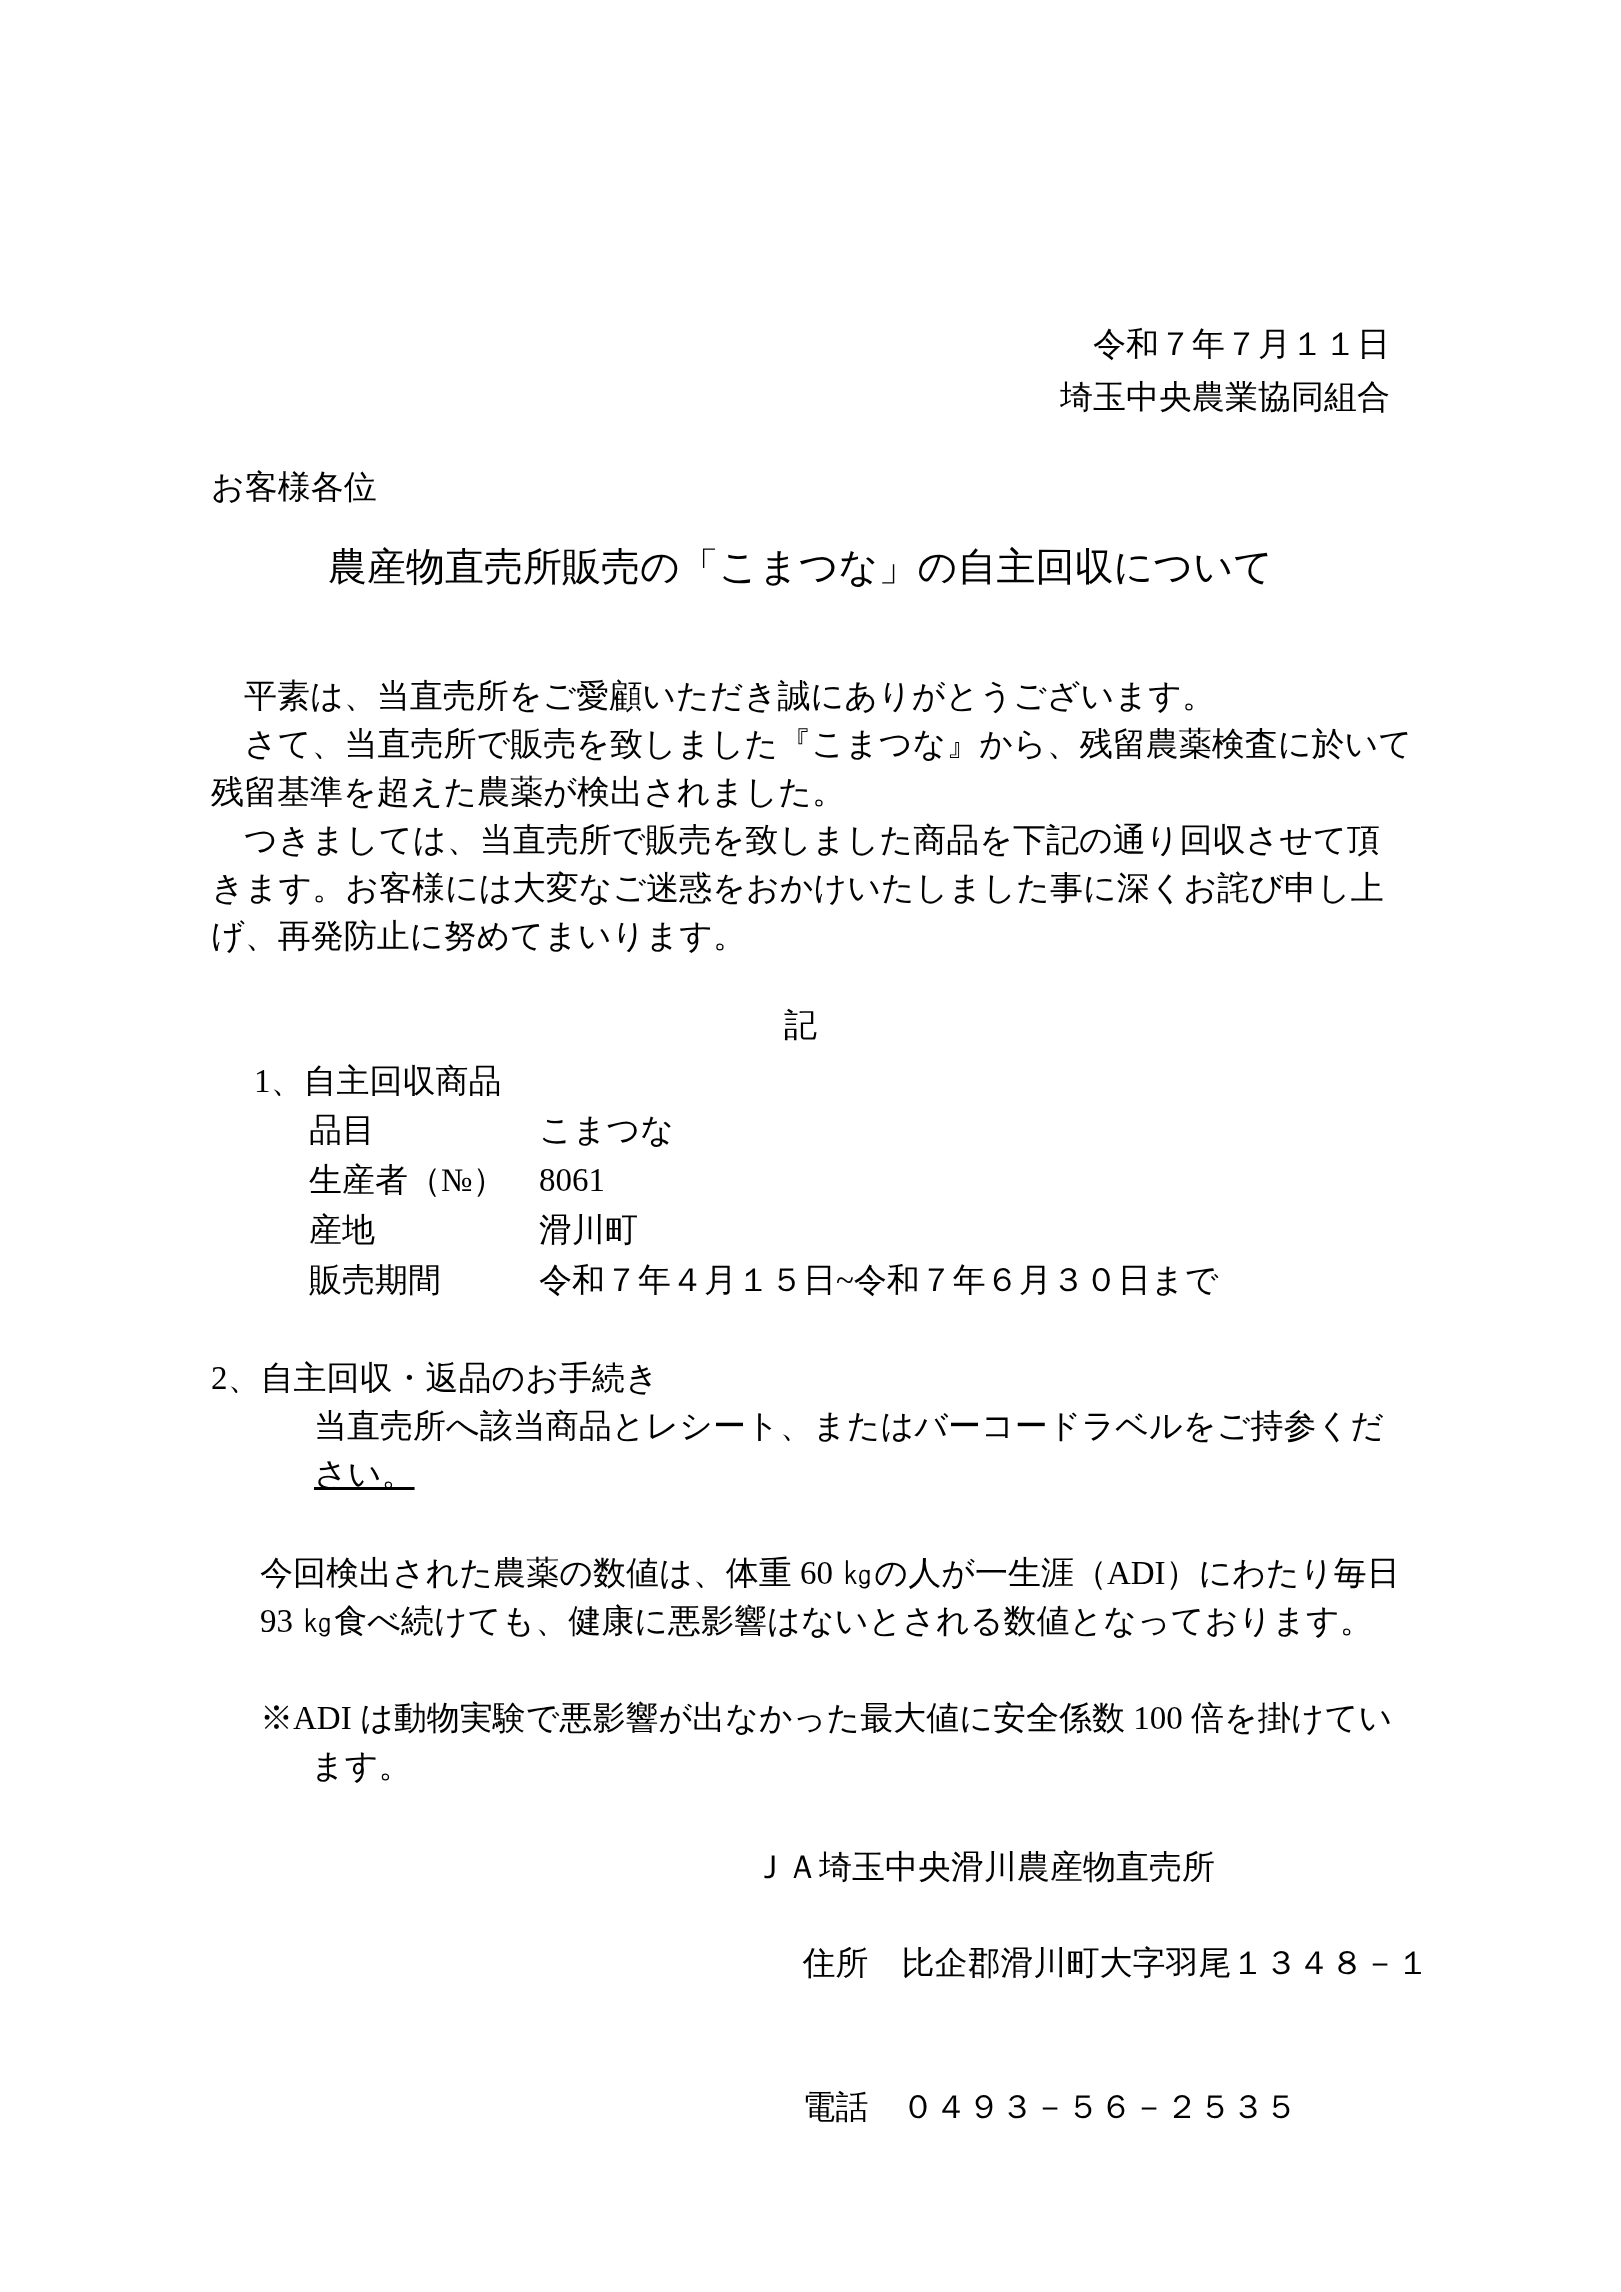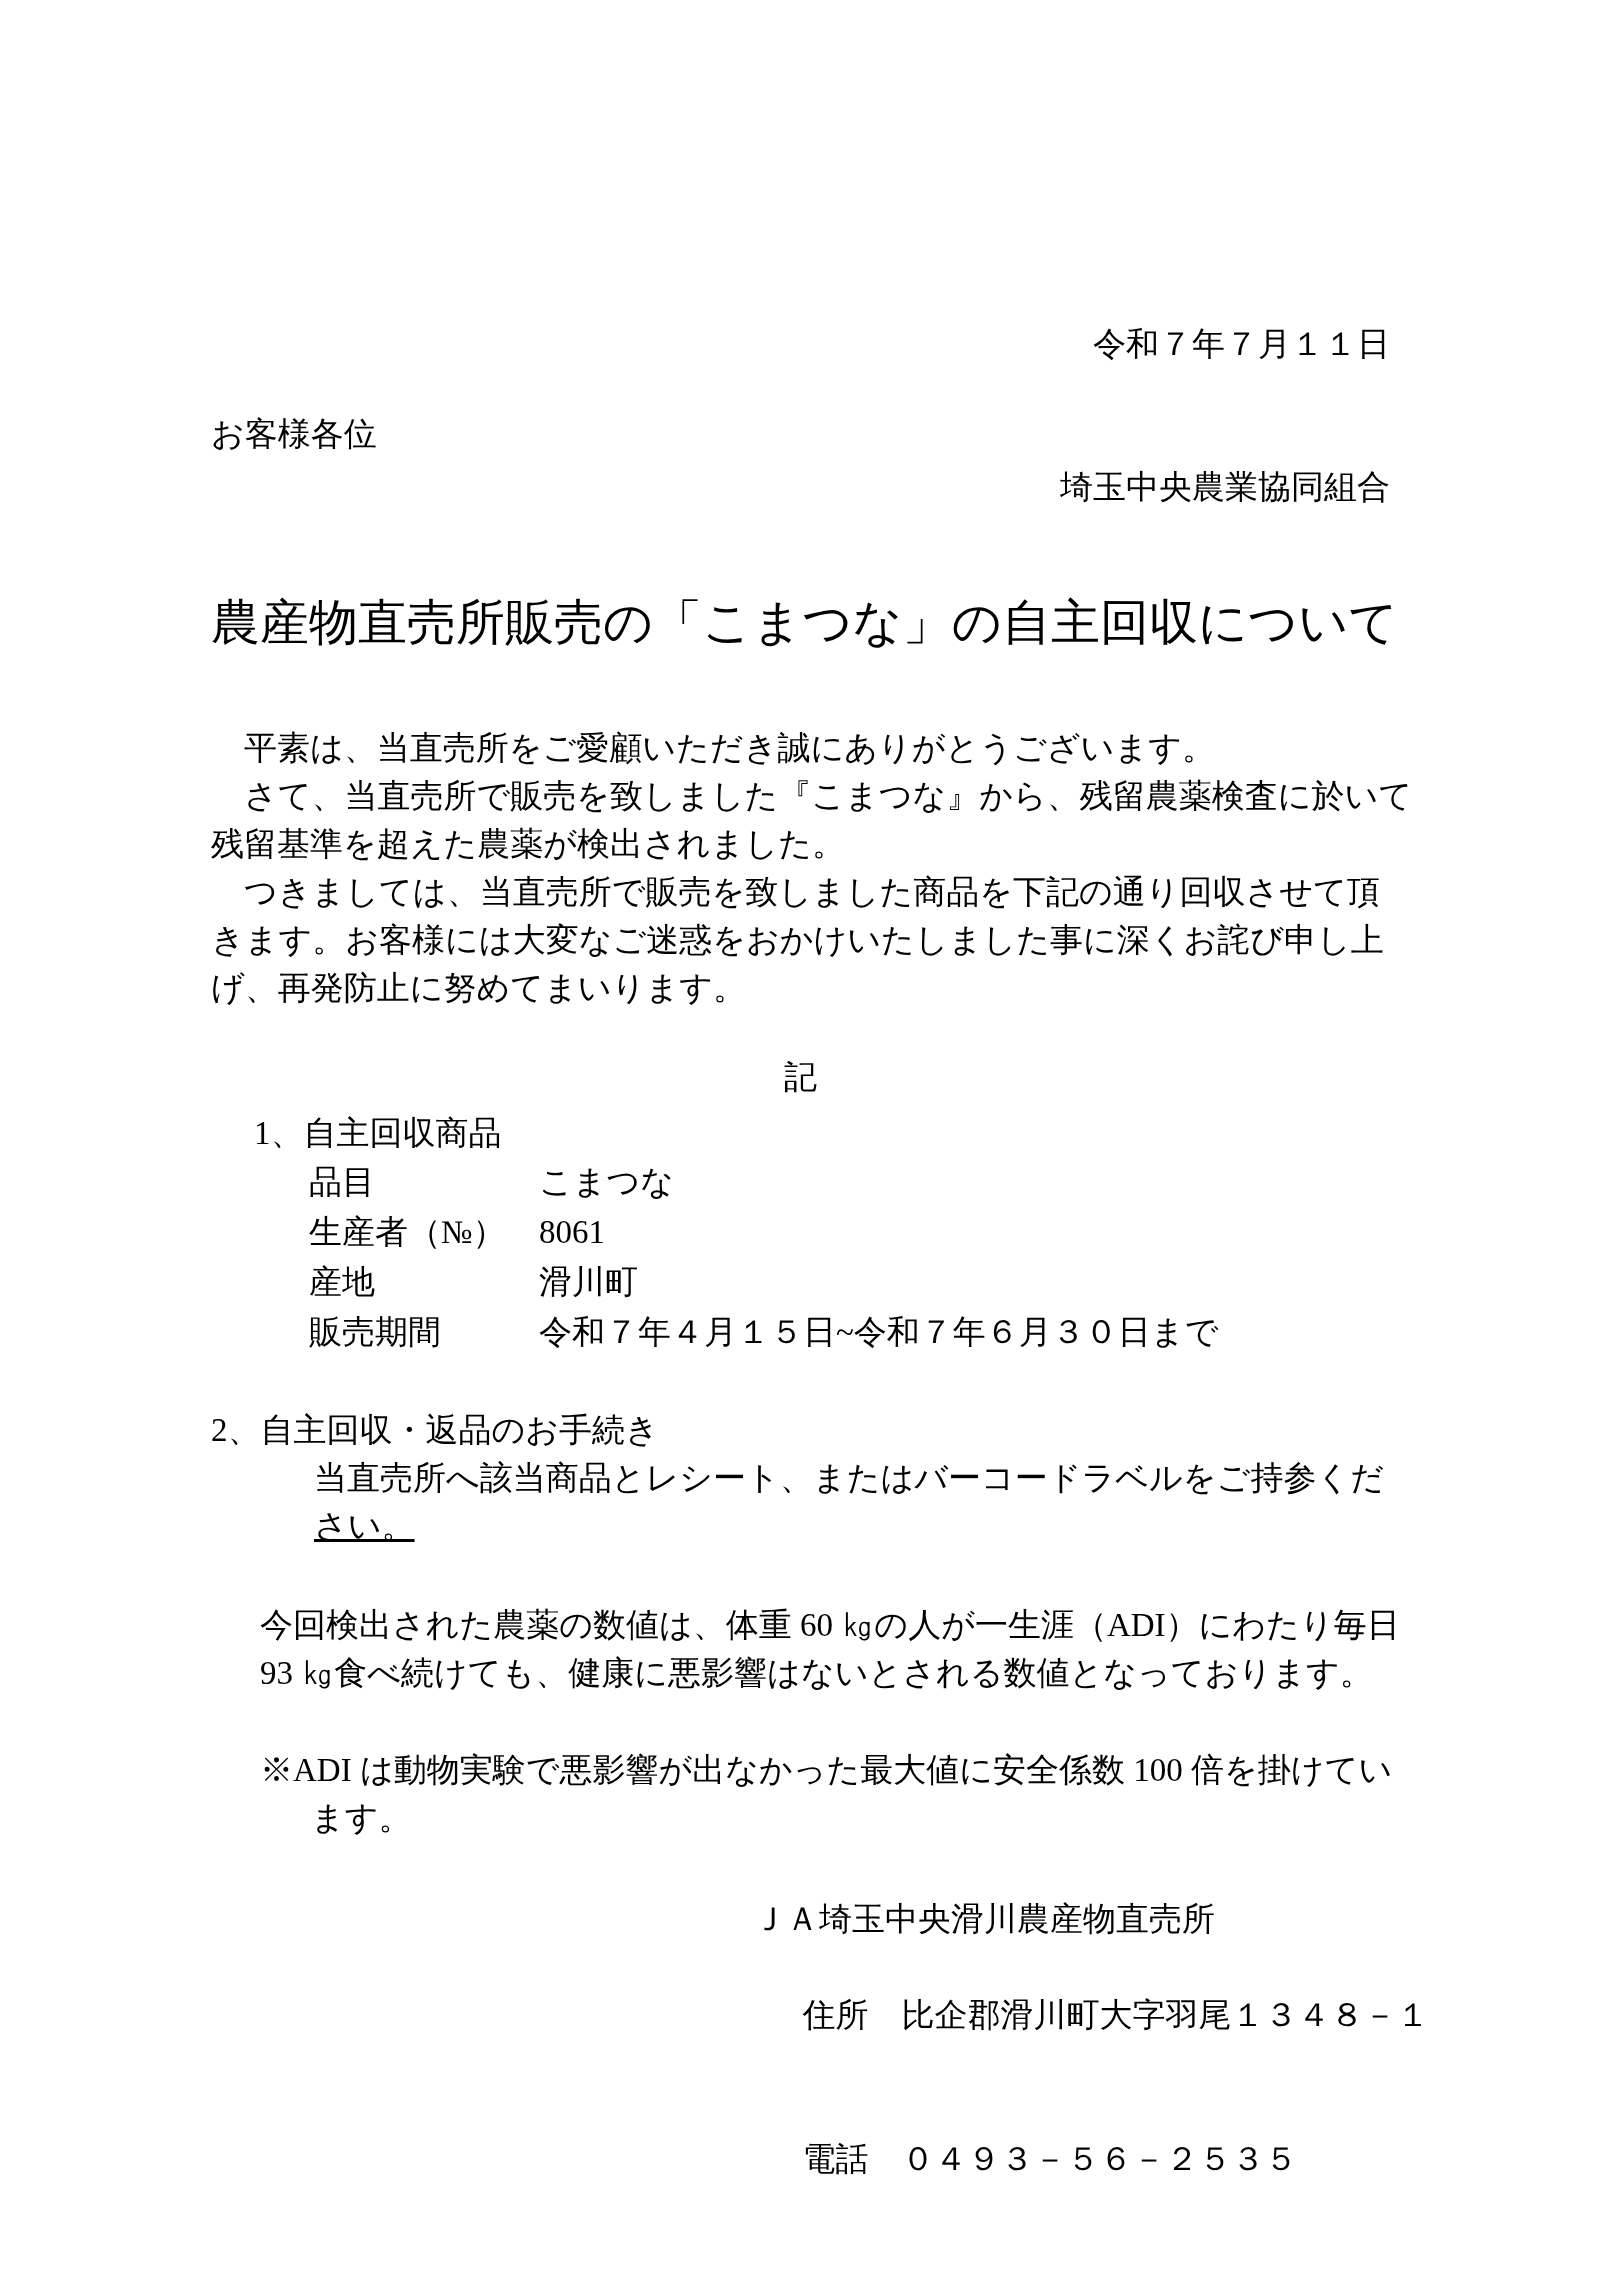--- a/index.html
+++ b/index.html
@@ -22,25 +22,26 @@
   }
   .line { white-space: pre; }
   .right { text-align: right; }
   .center { text-align: center; }
 
   .issue-date    { margin-top: 320px; }
   .recipient     { margin-top: 42px; }
   .sender        { margin-top: 4.9px; }
 
   .doc-title {
-    margin-top: 84px;
-    font-size: 49px;
+    margin-top: 32px;
+    font-size: 39px;
     line-height: 55px;
     text-align: center;
     white-space: pre;
+    font-family: Liberation Mono, monospace;
   }
 
   .body-block    { margin-top: 74px; }
 
   .record-marker { margin-top: 41px; }
   .sec1-heading  { margin-top: 7.8px; margin-left: 43px; }
 
   .detail-row    { padding-left: 98px; line-height: 50px; }
   .detail-label  { display: inline-block; min-width: 230px; white-space: pre; }
   .detail-value  { white-space: pre; }
@@ -60,23 +61,23 @@
   .sig-label     { display: inline-block; margin-right: 33px; white-space: pre; }
   .sig-value     { white-space: pre; }
 </style>
 </head>
 <body>
 
 <div class="page">
 
   <div class="line right issue-date">令和７年７月１１日</div>
 
+  <div class="line right sender">埼玉中央農業協同組合</div>
+
   <div class="line recipient">お客様各位</div>
-
-  <div class="line right sender">埼玉中央農業協同組合</div>
 
   <div class="doc-title">農産物直売所販売の「こまつな」の自主回収について</div>
 
   <div class="body-block">
     <div class="line">　平素は、当直売所をご愛顧いただき誠にありがとうございます。</div>
     <div class="line">　さて、当直売所で販売を致しました『こまつな』から、残留農薬検査に於いて</div>
     <div class="line">残留基準を超えた農薬が検出されました。</div>
     <div class="line">　つきましては、当直売所で販売を致しました商品を下記の通り回収させて頂</div>
     <div class="line">きます。お客様には大変なご迷惑をおかけいたしました事に深くお詫び申し上</div>
     <div class="line">げ、再発防止に努めてまいります。</div>

